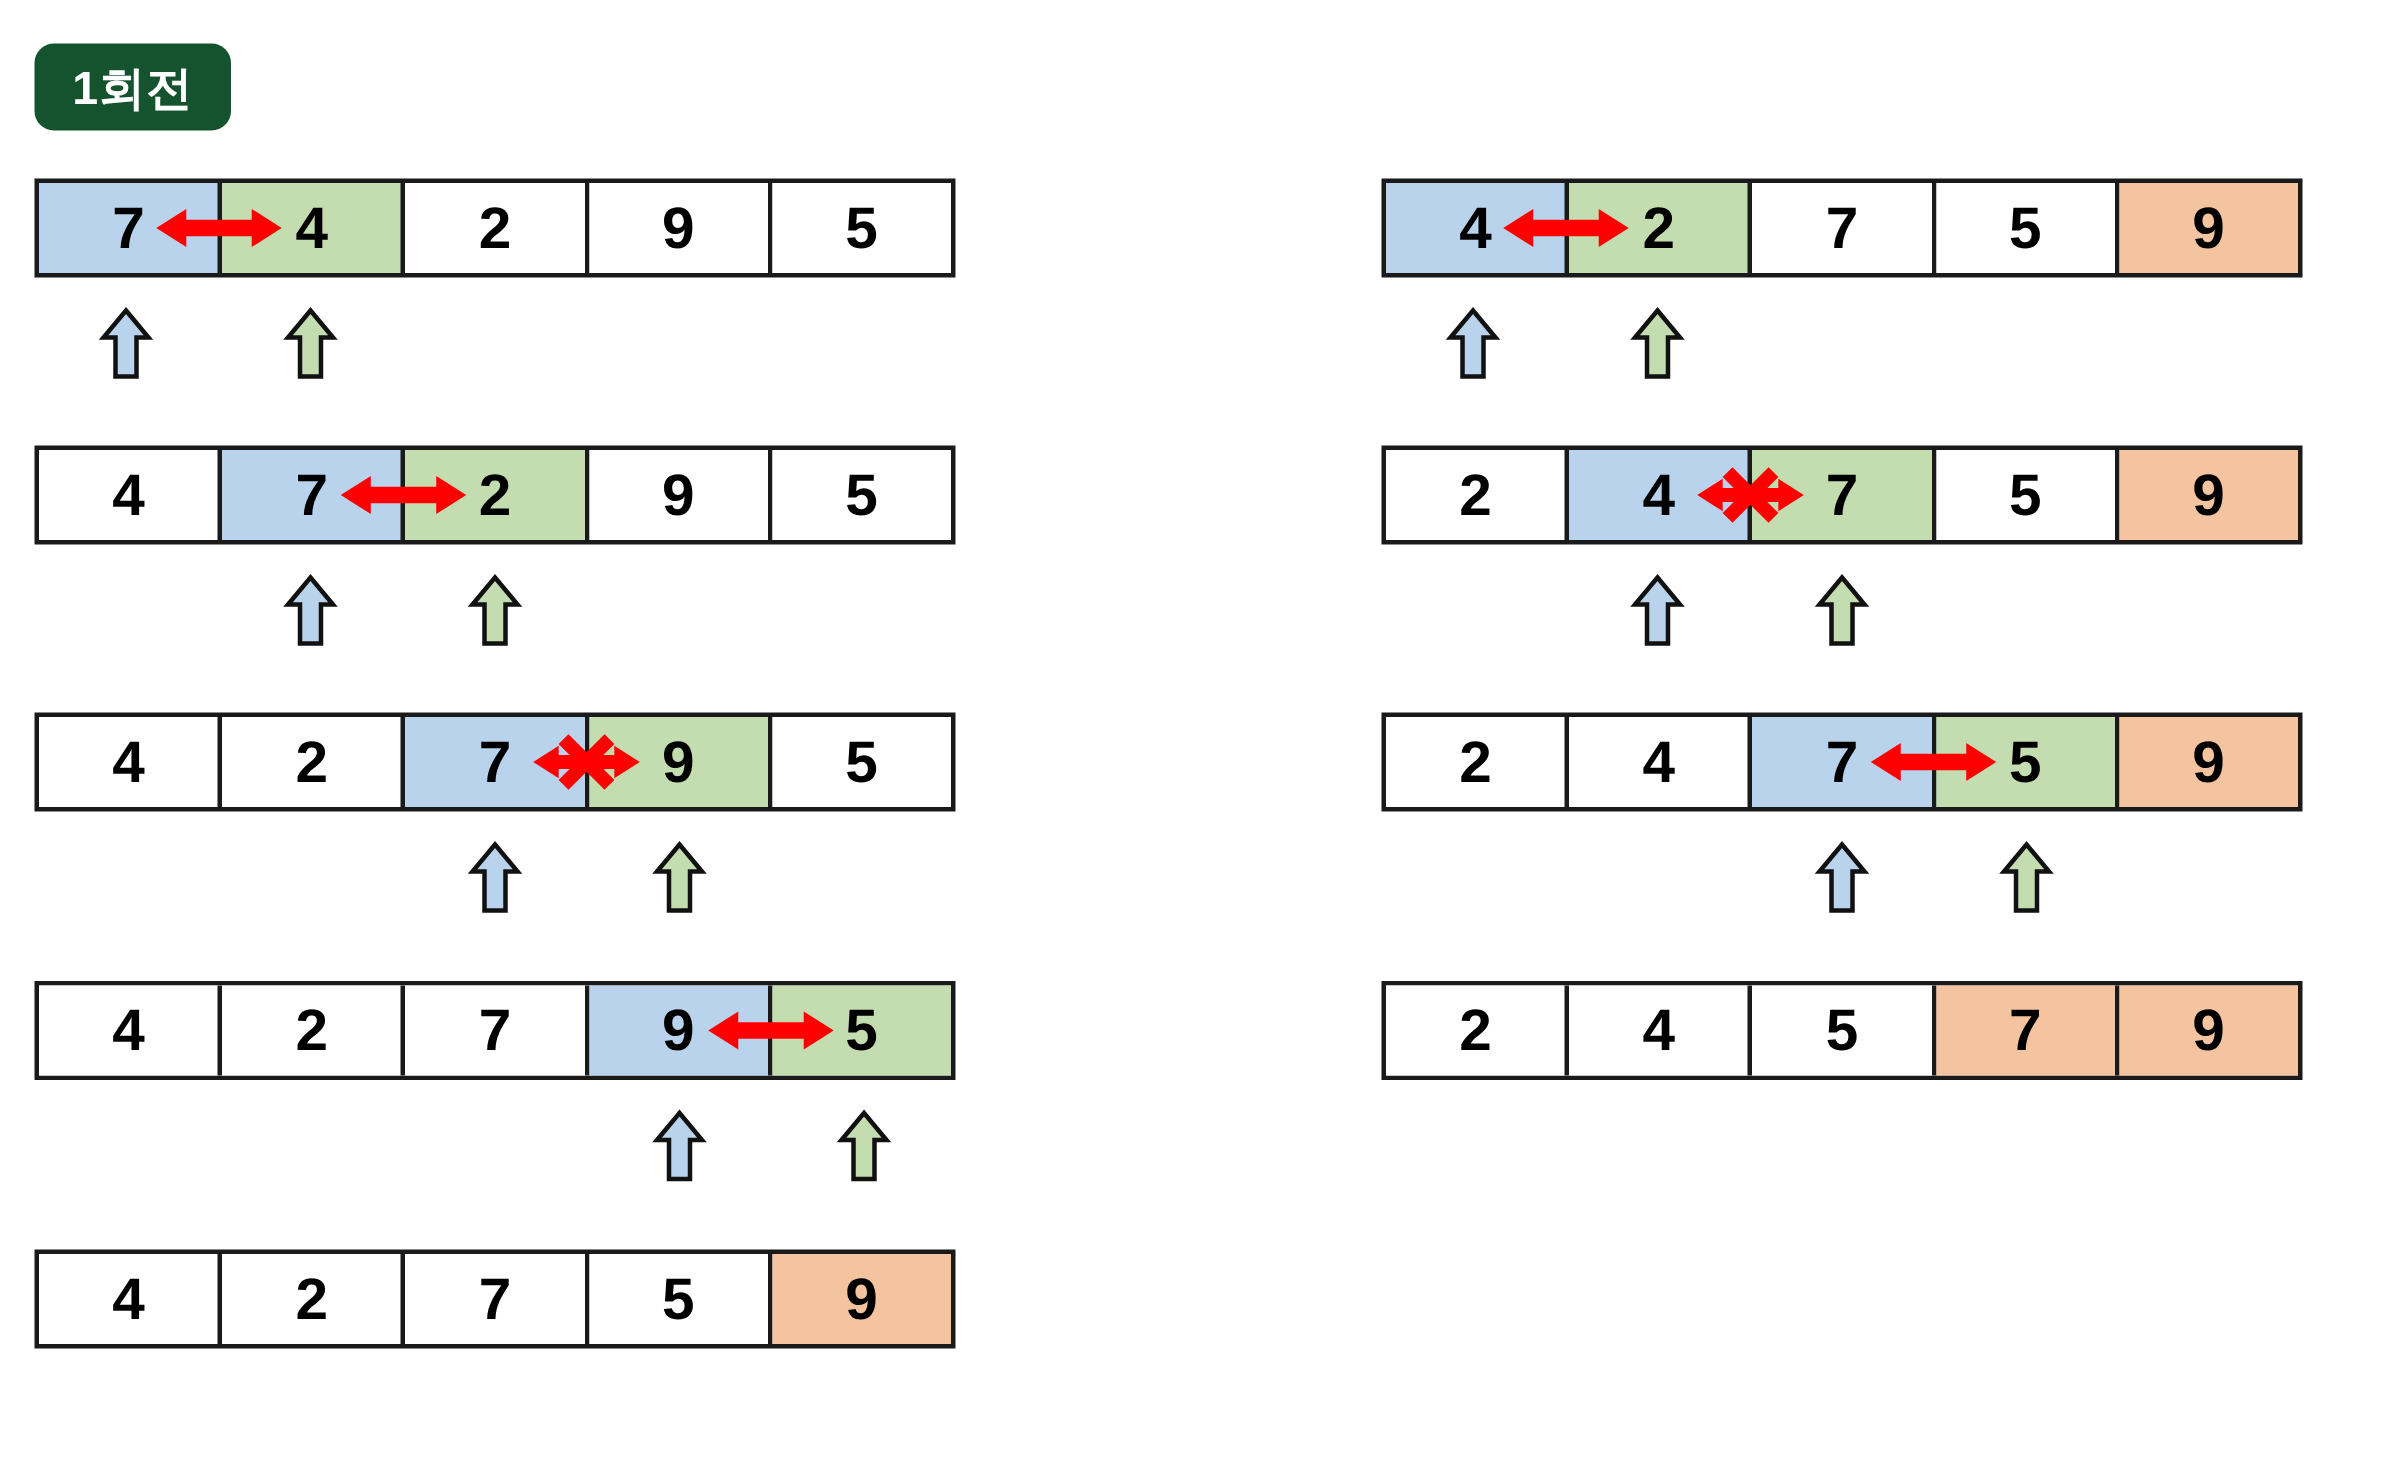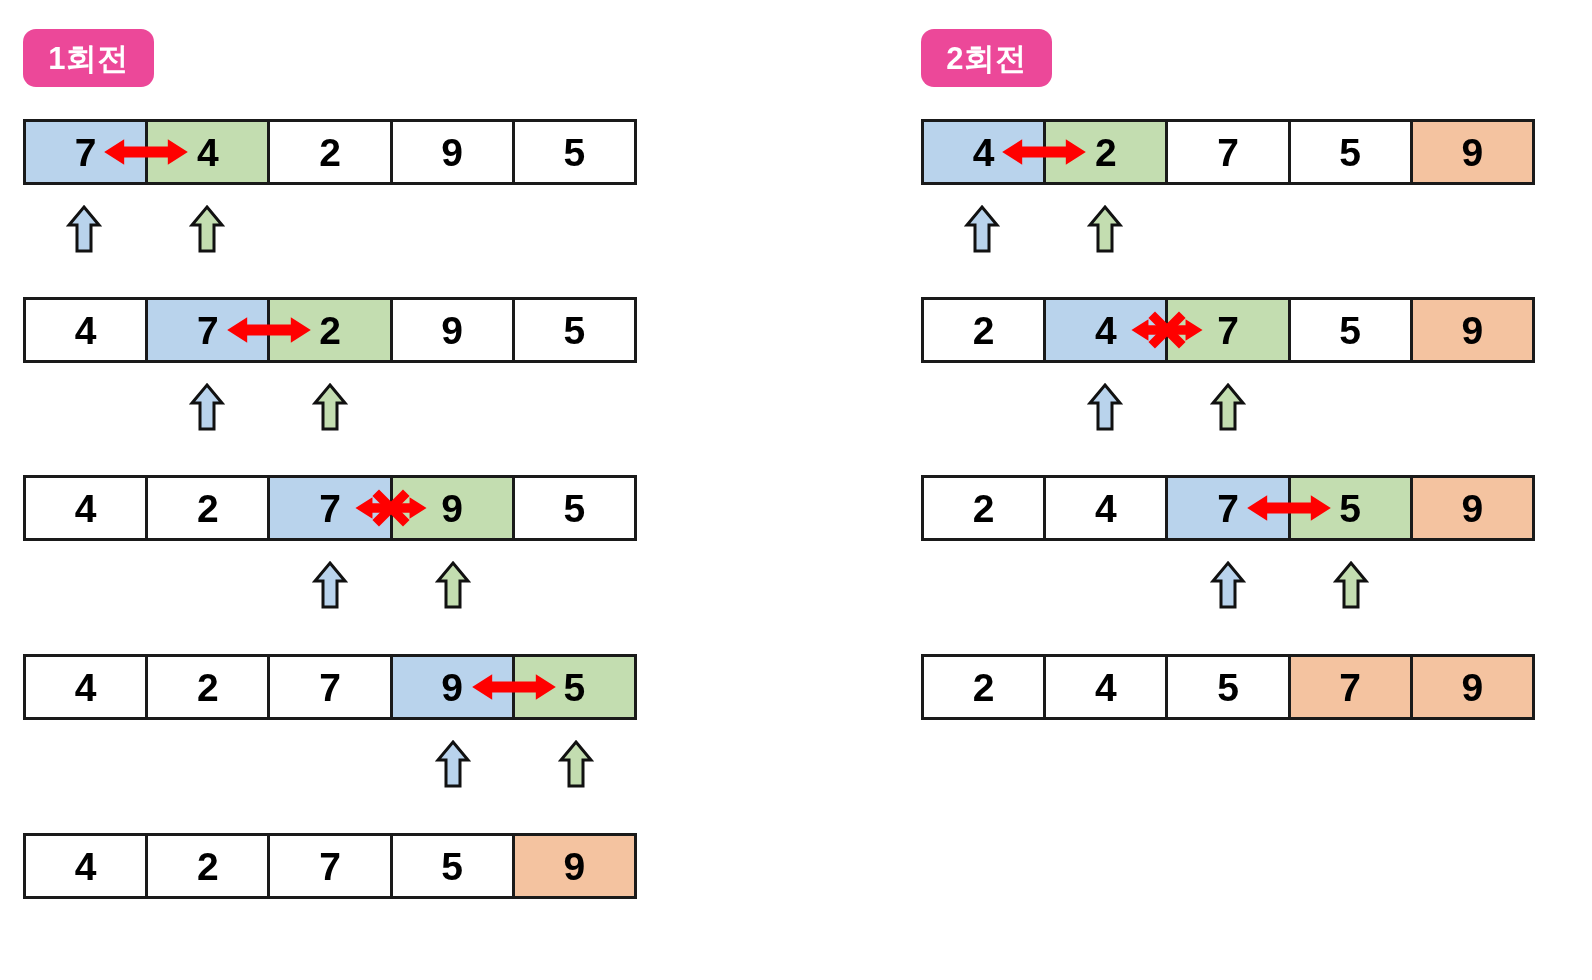--- a/index.html
+++ b/index.html
@@ -34,21 +34,21 @@
   #round-col-2 { left: 921px; }
 
   
   .round-badge {
     position: absolute;
     top: 29px;
     left: 0px;
     height: 58px;
     min-width: 131px;
     padding: 0 18px;
-    background: #ec4899;
+    background: #14532d;
     color: #ffffff;
     border-radius: 13px;
     display: flex;
     align-items: center;
     justify-content: center;
     font-size: 31px;
     font-weight: bold;
     letter-spacing: 0.5px;
     line-height: 1;
     white-space: nowrap;
@@ -219,21 +219,20 @@
         <div class="cells">
           <div class="cell ">4</div>
           <div class="cell ">2</div>
           <div class="cell ">7</div>
           <div class="cell ">5</div>
           <div class="cell hl-orange">9</div>
         </div>
       </div>
     </div>
     <div class="round-col" id="round-col-2" style="left: 921px;">
-      <div class="round-badge">2회전</div>
       <div class="array-row" style="top: 119px;">
         <div class="cells">
           <div class="cell hl-blue">4</div>
           <div class="cell hl-green">2</div>
           <div class="cell ">7</div>
           <div class="cell ">5</div>
           <div class="cell hl-orange">9</div>
         </div>
         <div class="swap-marker" style="left: 122.8px;">
           <svg viewBox="0 0 100 44" width="92" height="40">

